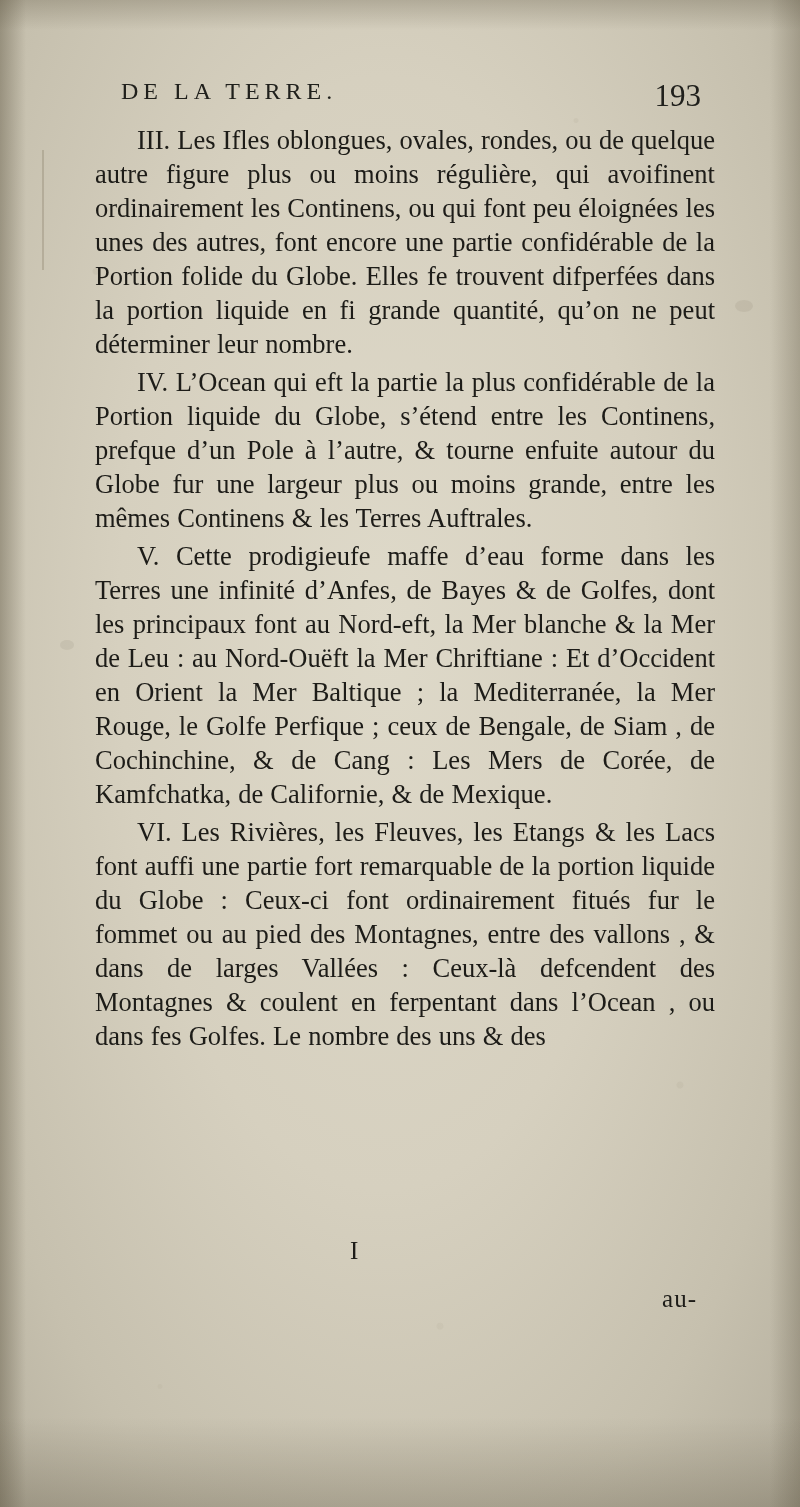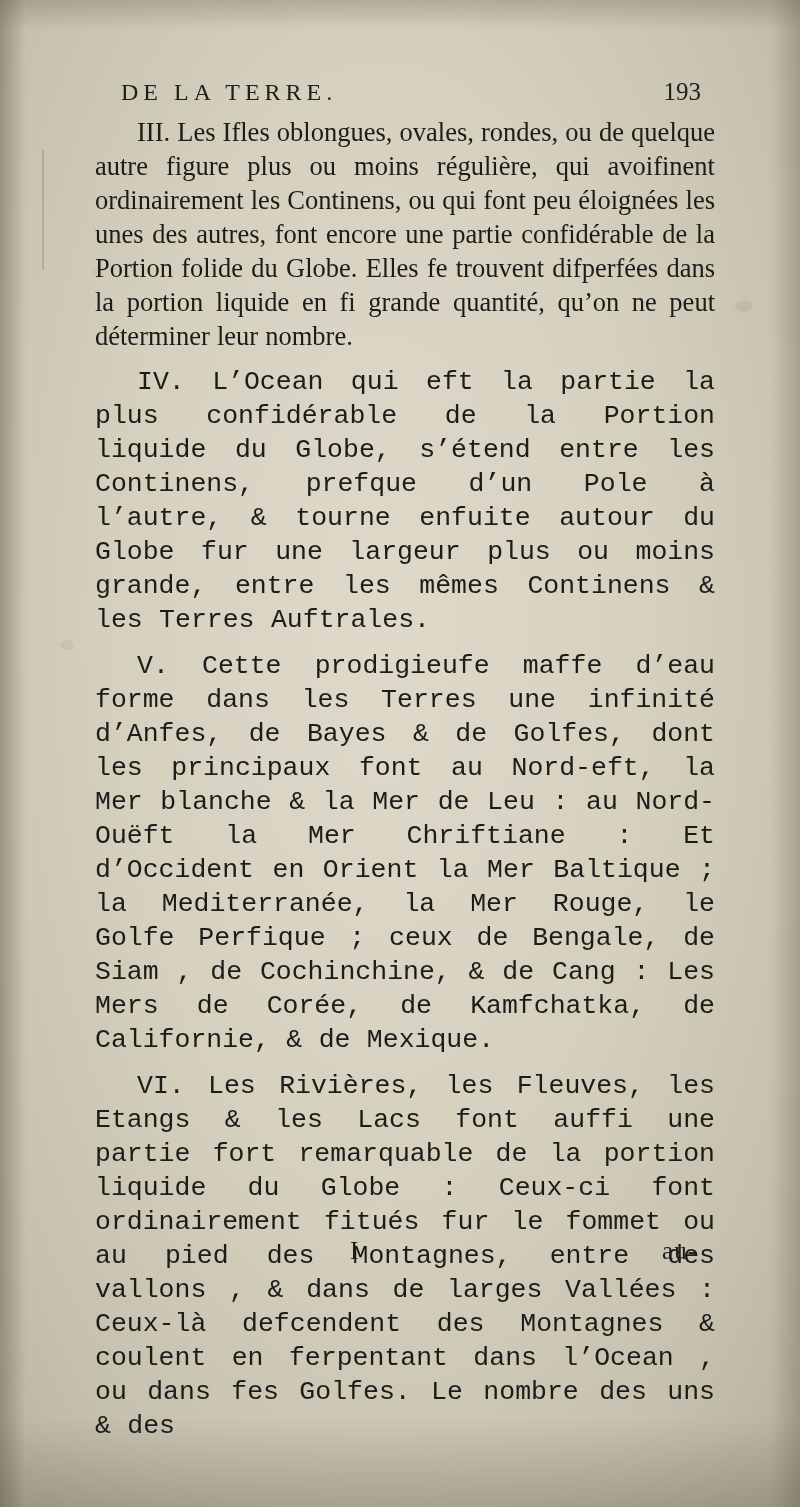--- a/index.html
+++ b/index.html
@@ -60,70 +60,70 @@
 
   .text-block {
     position: absolute;
     left: 95px;
     top: 78px;
     width: 620px;
   }
 
   .running-head {
     display: flex;
-    align-items: center;
+    align-items: flex-start;
     justify-content: space-between;
     font-size: 25px;
     letter-spacing: 1.2px;
     color: #20201c;
     margin-bottom: 9px;
     padding-left: 26px;
     padding-right: 4px;
   }
   .running-head .rh-title {
     letter-spacing: 5px;
     font-size: 24px;
   }
   .running-head .rh-folio {
-    font-size: 25px;
+    font-size: 31px;
     letter-spacing: 0px;
     padding-right: 10px;
   }
 
   p.para {
     margin: 0 0 0 0;
     font-size: 26.5px;
     line-height: 34px;
     text-align: justify;
     text-align-last: left;
     color: #1d1c18;
     text-indent: 42px;
     word-spacing: 0.5px;
   }
   p.para + p.para {
-    margin-top: 12px;
-    font-family: Liberation Mono, monospace;
+    margin-top: 4px;
   }
 
   .footline {
     position: absolute;
     left: 95px;
     width: 620px;
     top: 1237px;
     display: flex;
     justify-content: space-between;
     font-size: 25px;
     color: #1d1c18;
   }
   .footline .sig {
     padding-left: 255px;
   }
   .footline .catch {
     padding-right: 18px;
     letter-spacing: 1px;
+    margin-top: 48px;
   }
 
   .blot {
     position: absolute;
     border-radius: 50%;
     background: rgba(110,100,75,0.10);
     pointer-events: none;
   }
   .stroke-mark {
     position: absolute;

